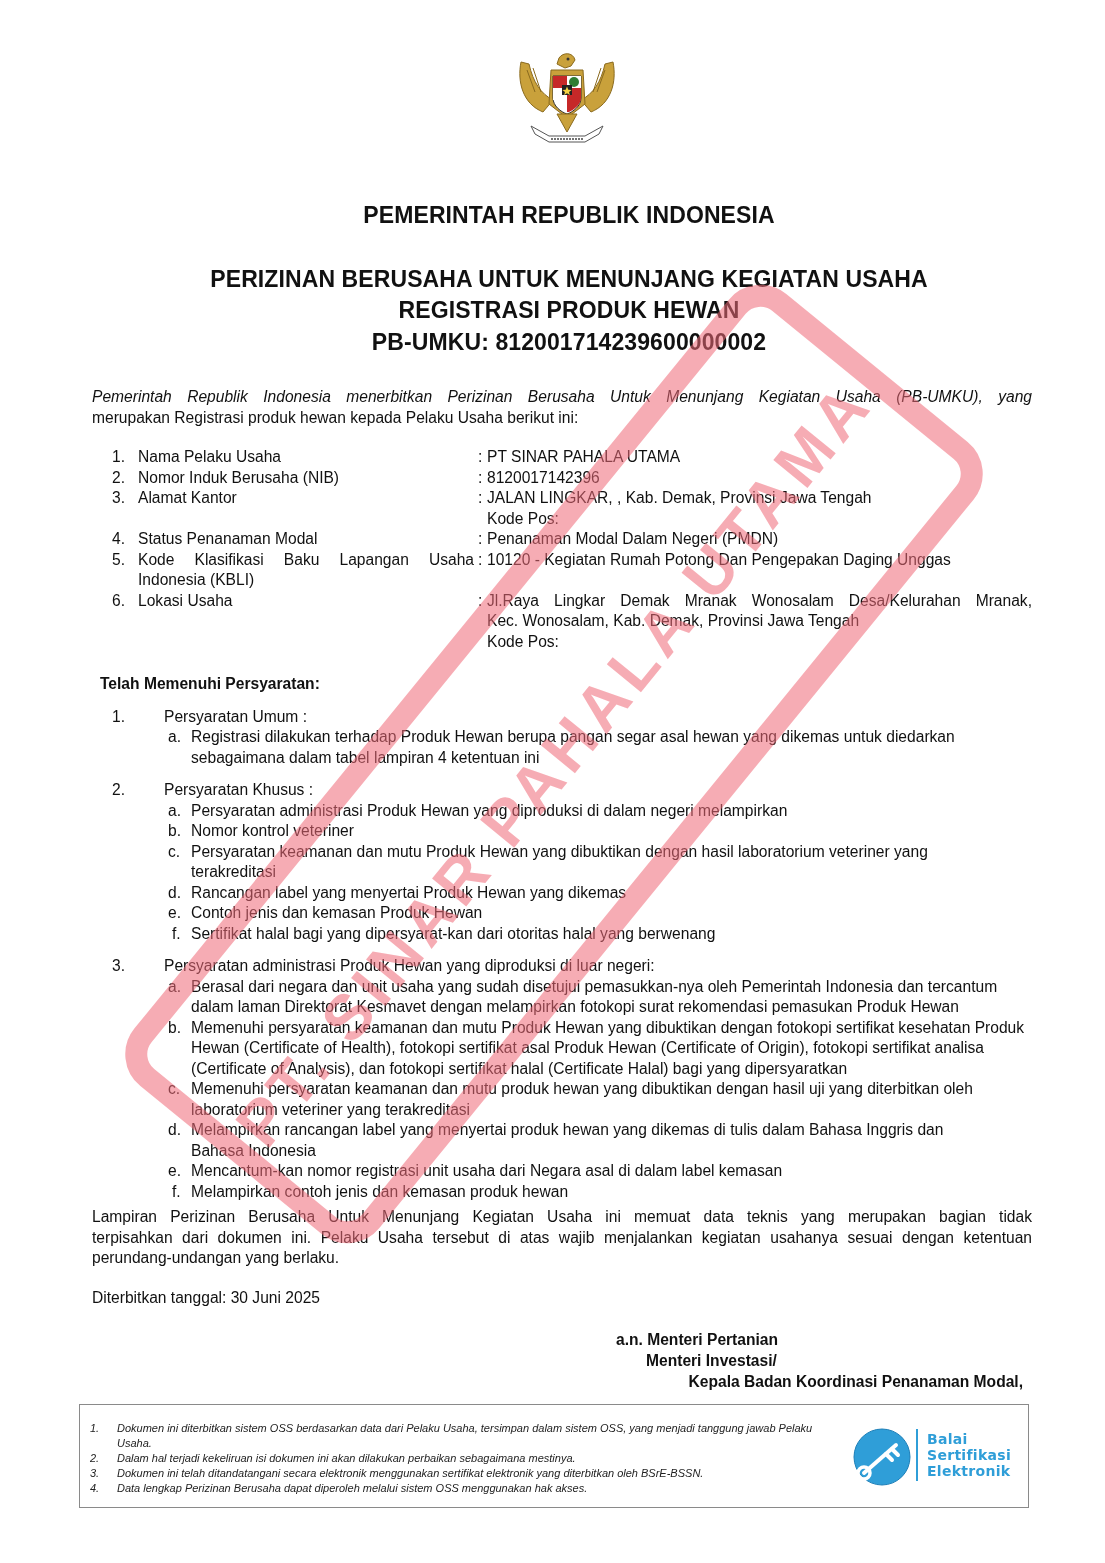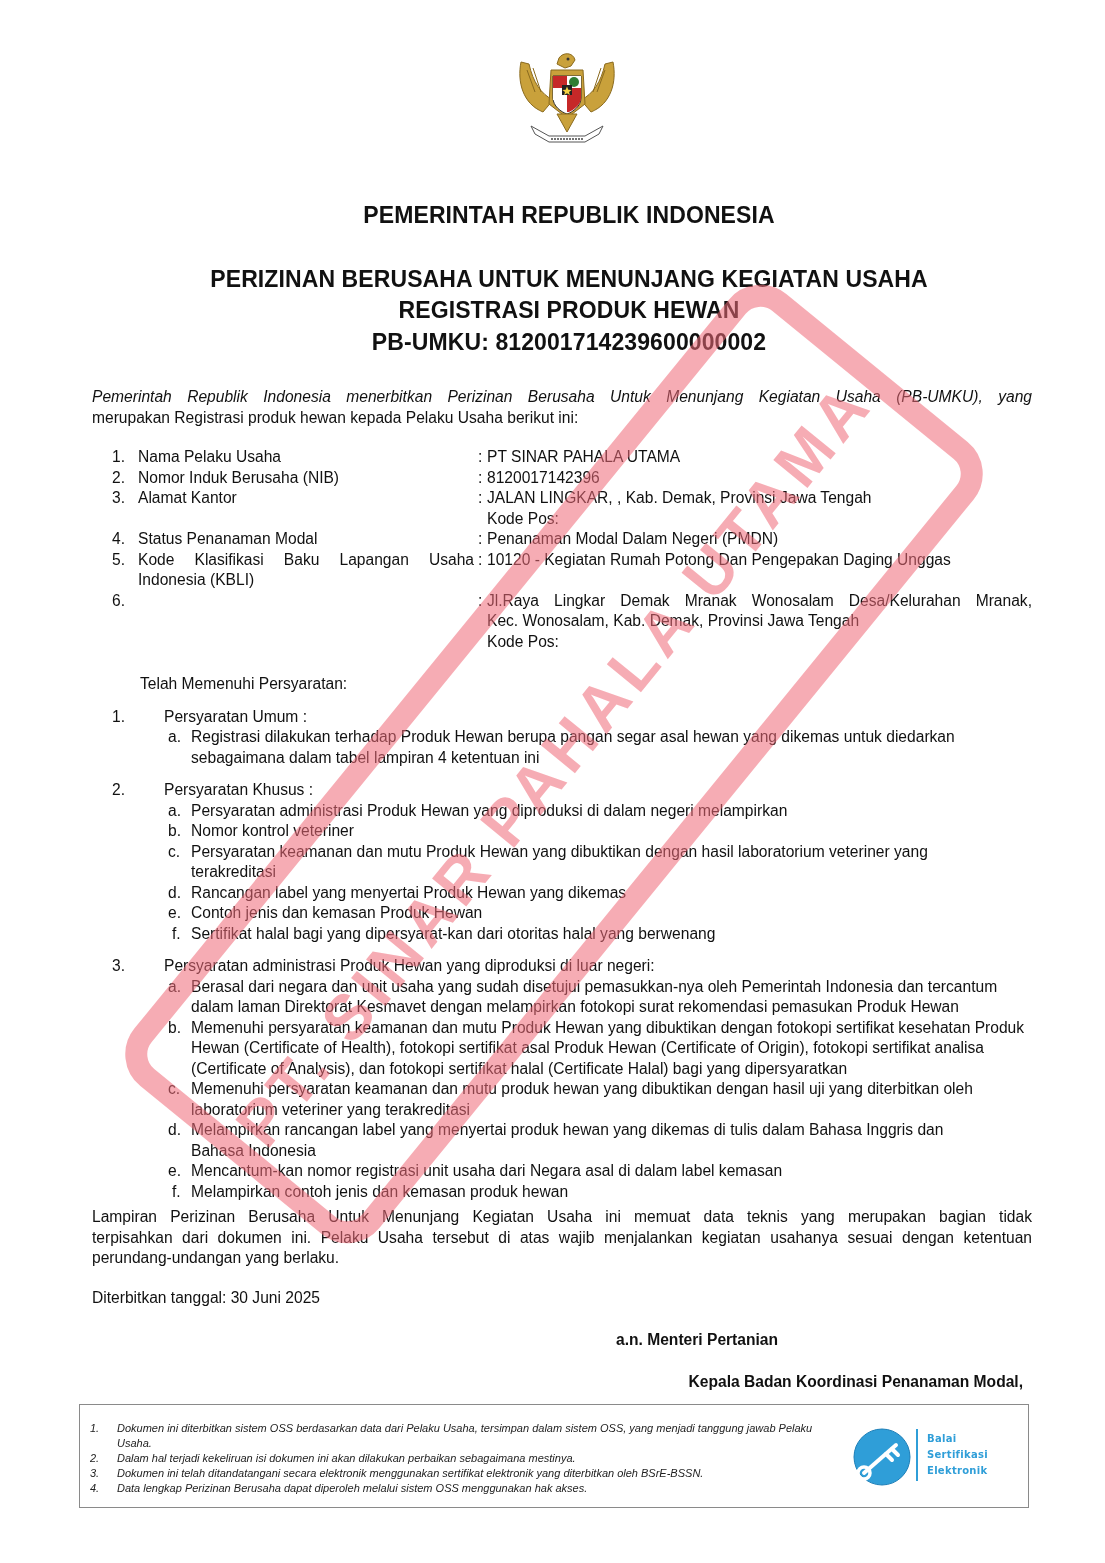--- a/index.html
+++ b/index.html
@@ -14,41 +14,41 @@
   .intro{position:absolute;left:92px;width:940px;top:387px;font-size:15.6px;line-height:20.5px;text-align:justify;text-align-last:left;}
   .intro .l1{text-align:justify;text-align-last:justify;display:block;font-style:italic;}
   .fields{position:absolute;left:112px;top:447px;width:920px;font-size:15.6px;line-height:20.5px;}
   .frow{position:relative;}
   .fnum{position:absolute;left:0;width:26px;}
   .flabel{position:absolute;left:26px;width:452px;}
   .flabel.just{text-align:justify;text-align-last:justify;}
   .fcolon{position:absolute;left:366px;}
   .fval{margin-left:375px;}
   .req{position:absolute;left:100px;top:674px;width:935px;font-size:15.6px;line-height:20.5px;}
-  .req .title{font-weight:normal;margin-left:40px;}
+  .req .title{font-weight:bold;}
   .sec{position:relative;}
   .secnum{position:absolute;left:12px;}
   .sectext{margin-left:64px;margin-top:12px;}
   .item{position:relative;}
   .itemletter{position:absolute;left:68px;width:20px;}
   .itemtext{margin-left:91px;}
   .closing{position:absolute;left:92px;top:1207px;width:940px;font-size:15.6px;line-height:20.5px;text-align:justify;}
   .closing .lj{display:block;text-align:justify;text-align-last:justify;}
   .issued{position:absolute;left:92px;top:1289px;font-size:15.6px;}
   .sign{position:absolute;left:640px;width:460px;text-align:left;font-weight:bold;font-size:15.6px;line-height:20.5px;}
   .s1{top:1330px;left:616px;width:400px;}
   .s2{top:1351px;left:646px;width:400px;}
   .s3{top:1372px;left:608px;width:440px;text-align:right;width:415px;}
   .footer{position:absolute;left:79px;top:1404px;width:950px;height:104px;border:1px solid #8a8a8a;box-sizing:border-box;}
   .fnotes{position:absolute;left:10px;top:16px;width:760px;font-size:11px;line-height:15px;font-style:italic;color:#222;}
   .fnote{position:relative;}
   .fnote .n{position:absolute;left:0;}
   .fnote .t{margin-left:27px;}
   .bsre{position:absolute;left:772px;top:14px;width:170px;height:74px;}
-  .bsre-text{position:absolute;left:75px;top:12px;font-weight:bold;font-size:10px;line-height:16px;color:#2f9ed8;font-family:"DejaVu Sans",sans-serif;letter-spacing:0.3px;}
+  .bsre-text{position:absolute;left:75px;top:12px;font-weight:bold;font-size:14px;line-height:16px;color:#2f9ed8;font-family:"DejaVu Sans",sans-serif;letter-spacing:0.3px;}
   .bsre-bar{position:absolute;left:64px;top:10px;width:2px;height:52px;background:#2f9ed8;}
   .stamp{position:absolute;left:0;top:0;width:1105px;height:1563px;pointer-events:none;}
 </style>
 </head>
 <body>
 
 <div class="page">
 
   <svg class="emblem" viewBox="0 0 108 108">
 
@@ -114,20 +114,21 @@
     </div>
     <div class="frow">
       <span class="fnum">5.</span>
       <span class="flabel just" style="width:336px">Kode Klasifikasi Baku Lapangan Usaha</span>
       <span class="fcolon">:</span>
       <div class="fval">10120 - Kegiatan Rumah Potong Dan Pengepakan Daging Unggas</div>
       <div style="margin-left:26px">Indonesia (KBLI)</div>
     </div>
     <div class="frow">
       <span class="fnum">6.</span>
+      <span class="flabel">Lokasi Usaha</span>
       <span class="fcolon">:</span>
       <div class="fval" style="text-align:justify;text-align-last:justify;">Jl.Raya Lingkar Demak Mranak Wonosalam Desa/Kelurahan Mranak,</div>
       <div class="fval">Kec. Wonosalam, Kab. Demak, Provinsi Jawa Tengah</div>
       <div class="fval">Kode Pos:</div>
     </div>
   </div>
 
   <div class="req">
     <div class="title">Telah Memenuhi Persyaratan:</div>
 
@@ -201,20 +202,21 @@
 
   <div class="closing">
     <span class="lj">Lampiran Perizinan Berusaha Untuk Menunjang Kegiatan Usaha ini memuat data teknis yang merupakan bagian tidak</span>
     <span class="lj">terpisahkan dari dokumen ini. Pelaku Usaha tersebut di atas wajib menjalankan kegiatan usahanya sesuai dengan ketentuan</span>
     <span>perundang-undangan yang berlaku.</span>
   </div>
 
   <div class="issued">Diterbitkan tanggal: 30 Juni 2025</div>
 
   <div class="sign s1">a.n. Menteri Pertanian</div>
+  <div class="sign s2">Menteri Investasi/</div>
   <div class="sign s3">Kepala Badan Koordinasi Penanaman Modal,</div>
 
   <div class="footer">
     <div class="fnotes">
       <div class="fnote">
         <span class="n">1.</span>
         <div class="t">Dokumen ini diterbitkan sistem OSS berdasarkan data dari Pelaku Usaha, tersimpan dalam sistem OSS, yang menjadi tanggung jawab Pelaku Usaha.</div>
       </div>
       <div class="fnote">
         <span class="n">2.</span>

